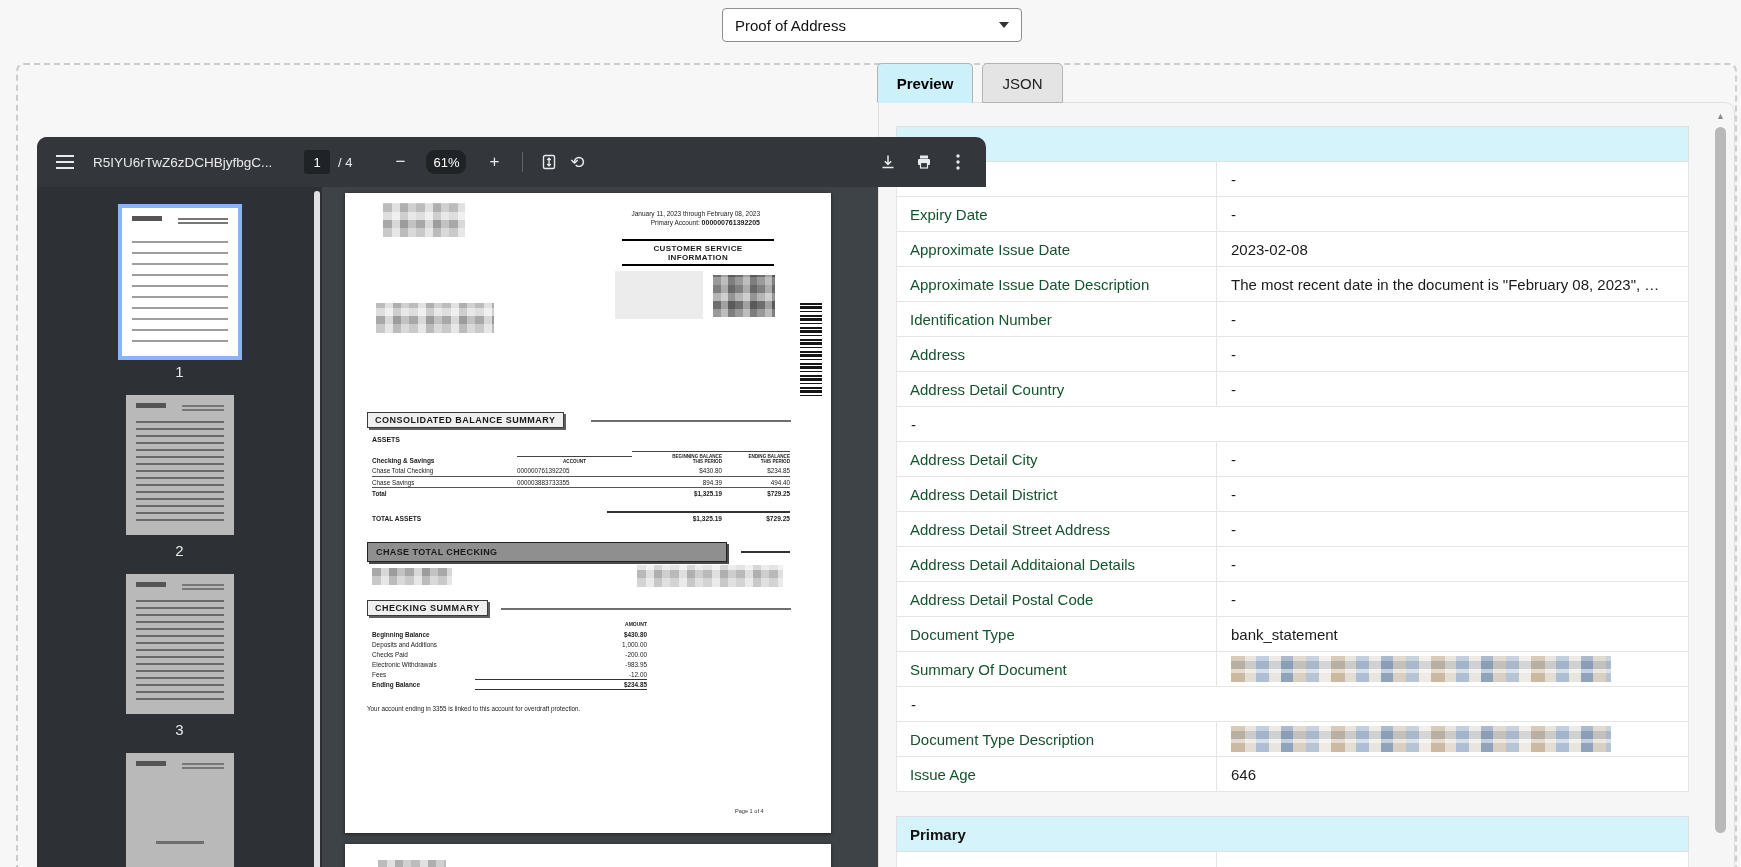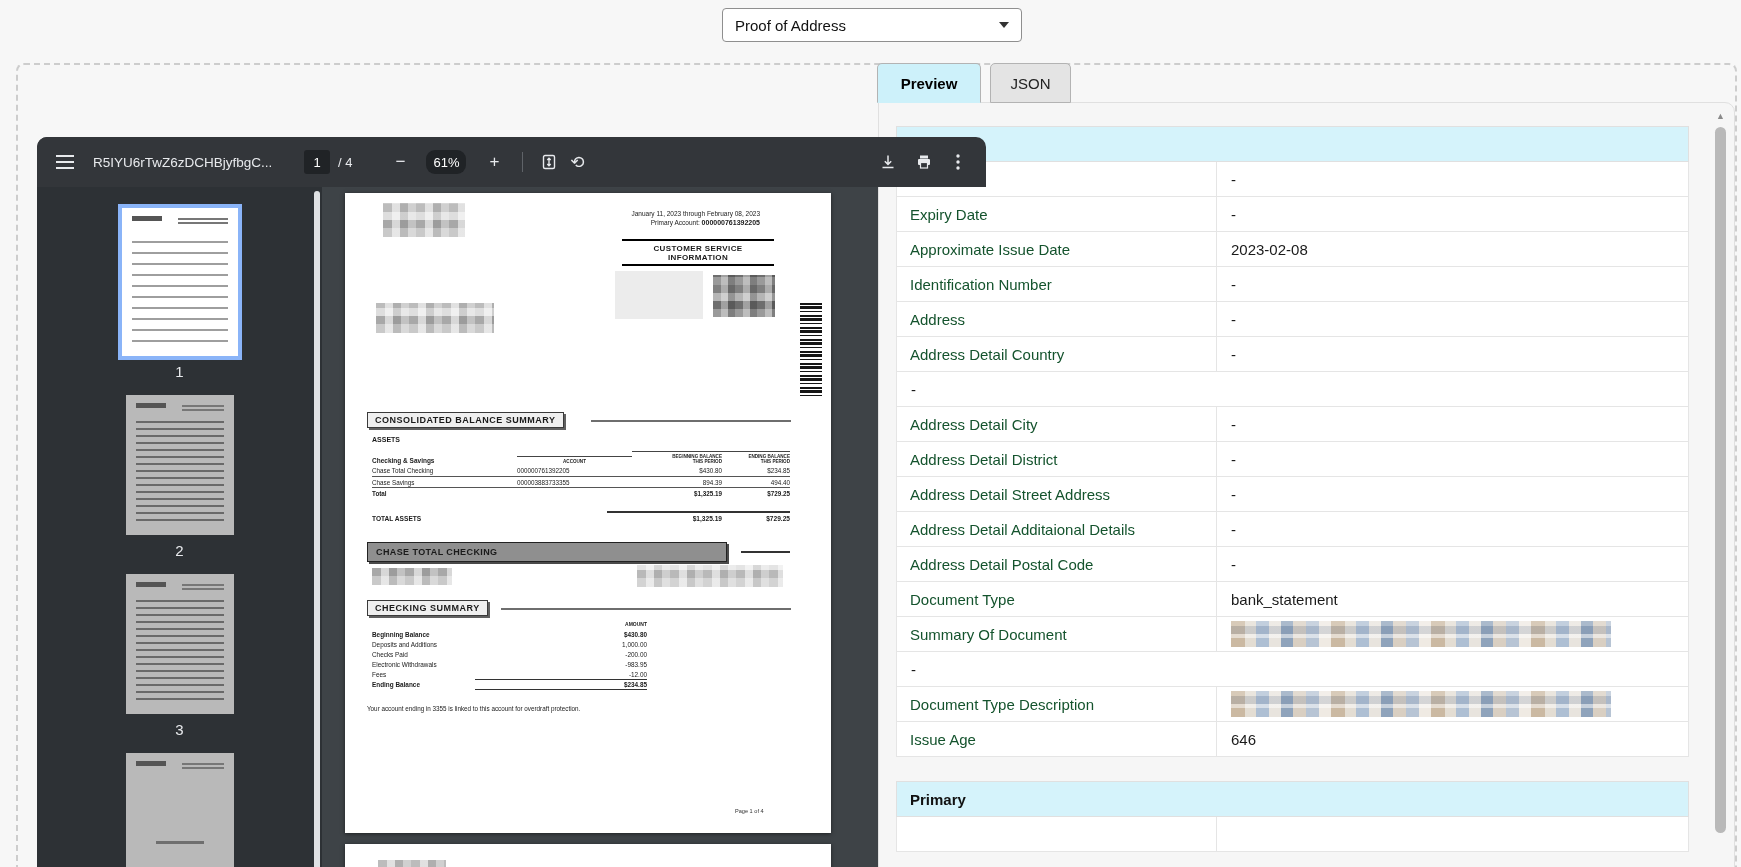--- a/index.html
+++ b/index.html
@@ -115,21 +115,21 @@
   .sum-row.bold { font-weight:bold; }
   .sum-row.line-above::before { content:""; position:absolute; left:103px; right:0; top:0; height:1px; background:#333; }
   .sum-row.line-below::after { content:""; position:absolute; left:103px; right:0; bottom:-1px; height:1px; background:#333; }
   .s-footnote { left:22px; top:512px; font-size:6.3px; }
   .s-pagenum { left:390px; top:615px; font-size:5.6px; color:#333; }
 
   
   .tabs { position:absolute; left:877px; top:63px; display:flex; z-index:4; }
   .tab { height:40px; display:flex; align-items:center; justify-content:center; font-size:15px;
     border:1px solid #b3b3b3; border-radius:5px 5px 0 0; cursor:pointer; }
-  .tab.active { background:#cdf1fa; font-weight:bold; width:104px; border-bottom:1px solid #cdf1fa; }
+  .tab.active { background:#cdf1fa; font-weight:bold; width:96px; border-bottom:1px solid #cdf1fa; }
   .tab.idle { background:#e4e4e4; width:81px; margin-left:9px; color:#222; }
   .panel { position:absolute; left:878px; top:102px; width:857px; height:790px;
     background:#f6f6f6; border:1px solid #e0e0e0; border-radius:0 10px 0 0; }
   .panel-inner { position:absolute; left:17px; top:23px; width:793px; }
   .sec-header { background:#d5f3fb; border:1px solid #e0e0e0; font-weight:bold; font-size:15px;
     padding:0 13px; height:36px; display:flex; align-items:center; color:#111; }
   .sec-header.gap { margin-top:24px; }
   .t-row { display:flex; background:#fff; border:1px solid #e5e5e5; border-top:none; height:35px; }
   .t-label { width:320px; padding-left:13px; display:flex; align-items:center; font-size:15px;
     color:#14532d; border-right:1px solid #e5e5e5; }
@@ -374,20 +374,24 @@
       </div>
       <div class="t-row">
         <div class="t-label">Expiry Date</div>
         <div class="t-value">-</div>
       </div>
       <div class="t-row">
         <div class="t-label">Approximate Issue Date</div>
         <div class="t-value">2023-02-08</div>
       </div>
       <div class="t-row">
+        <div class="t-label">Approximate Issue Date Description</div>
+        <div class="t-value">The most recent date in the document is "February 08, 2023", …</div>
+      </div>
+      <div class="t-row">
         <div class="t-label">Identification Number</div>
         <div class="t-value">-</div>
       </div>
       <div class="t-row">
         <div class="t-label">Address</div>
         <div class="t-value">-</div>
       </div>
       <div class="t-row">
         <div class="t-label">Address Detail Country</div>
         <div class="t-value">-</div>

